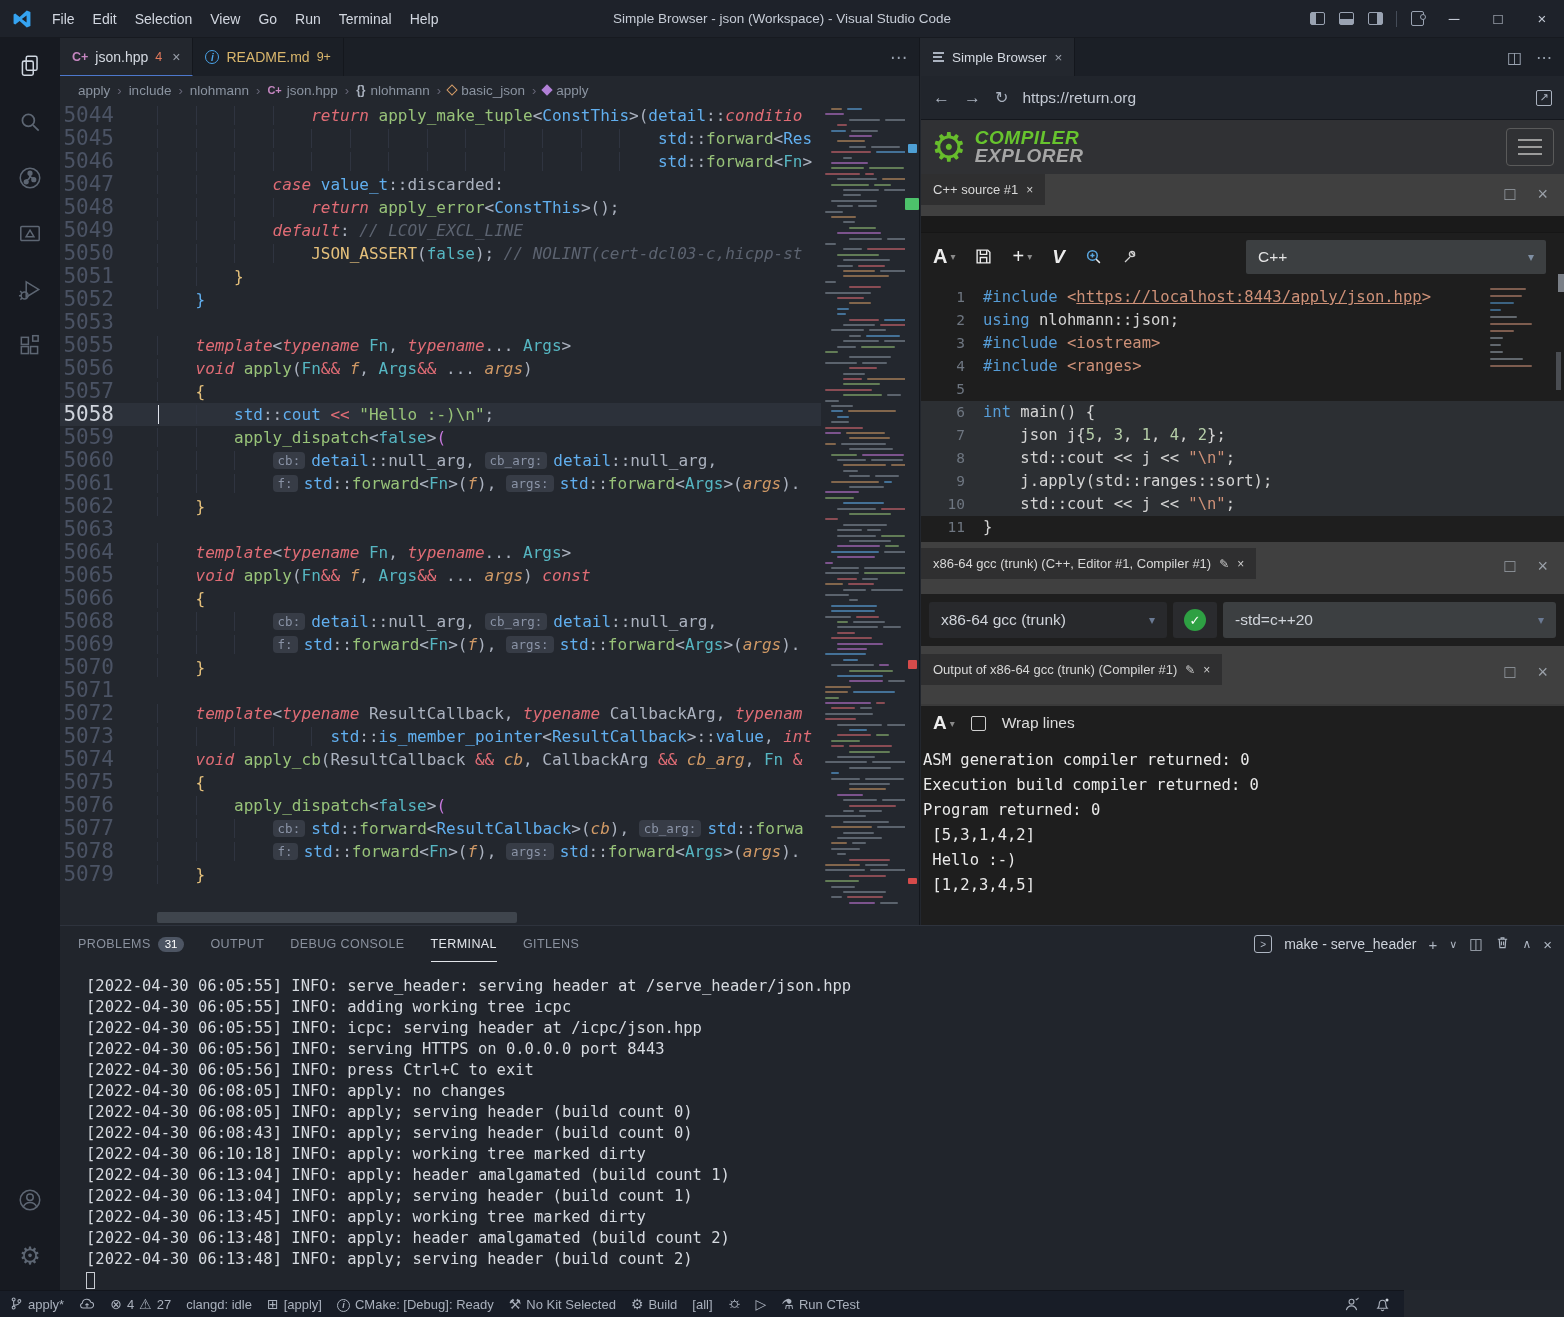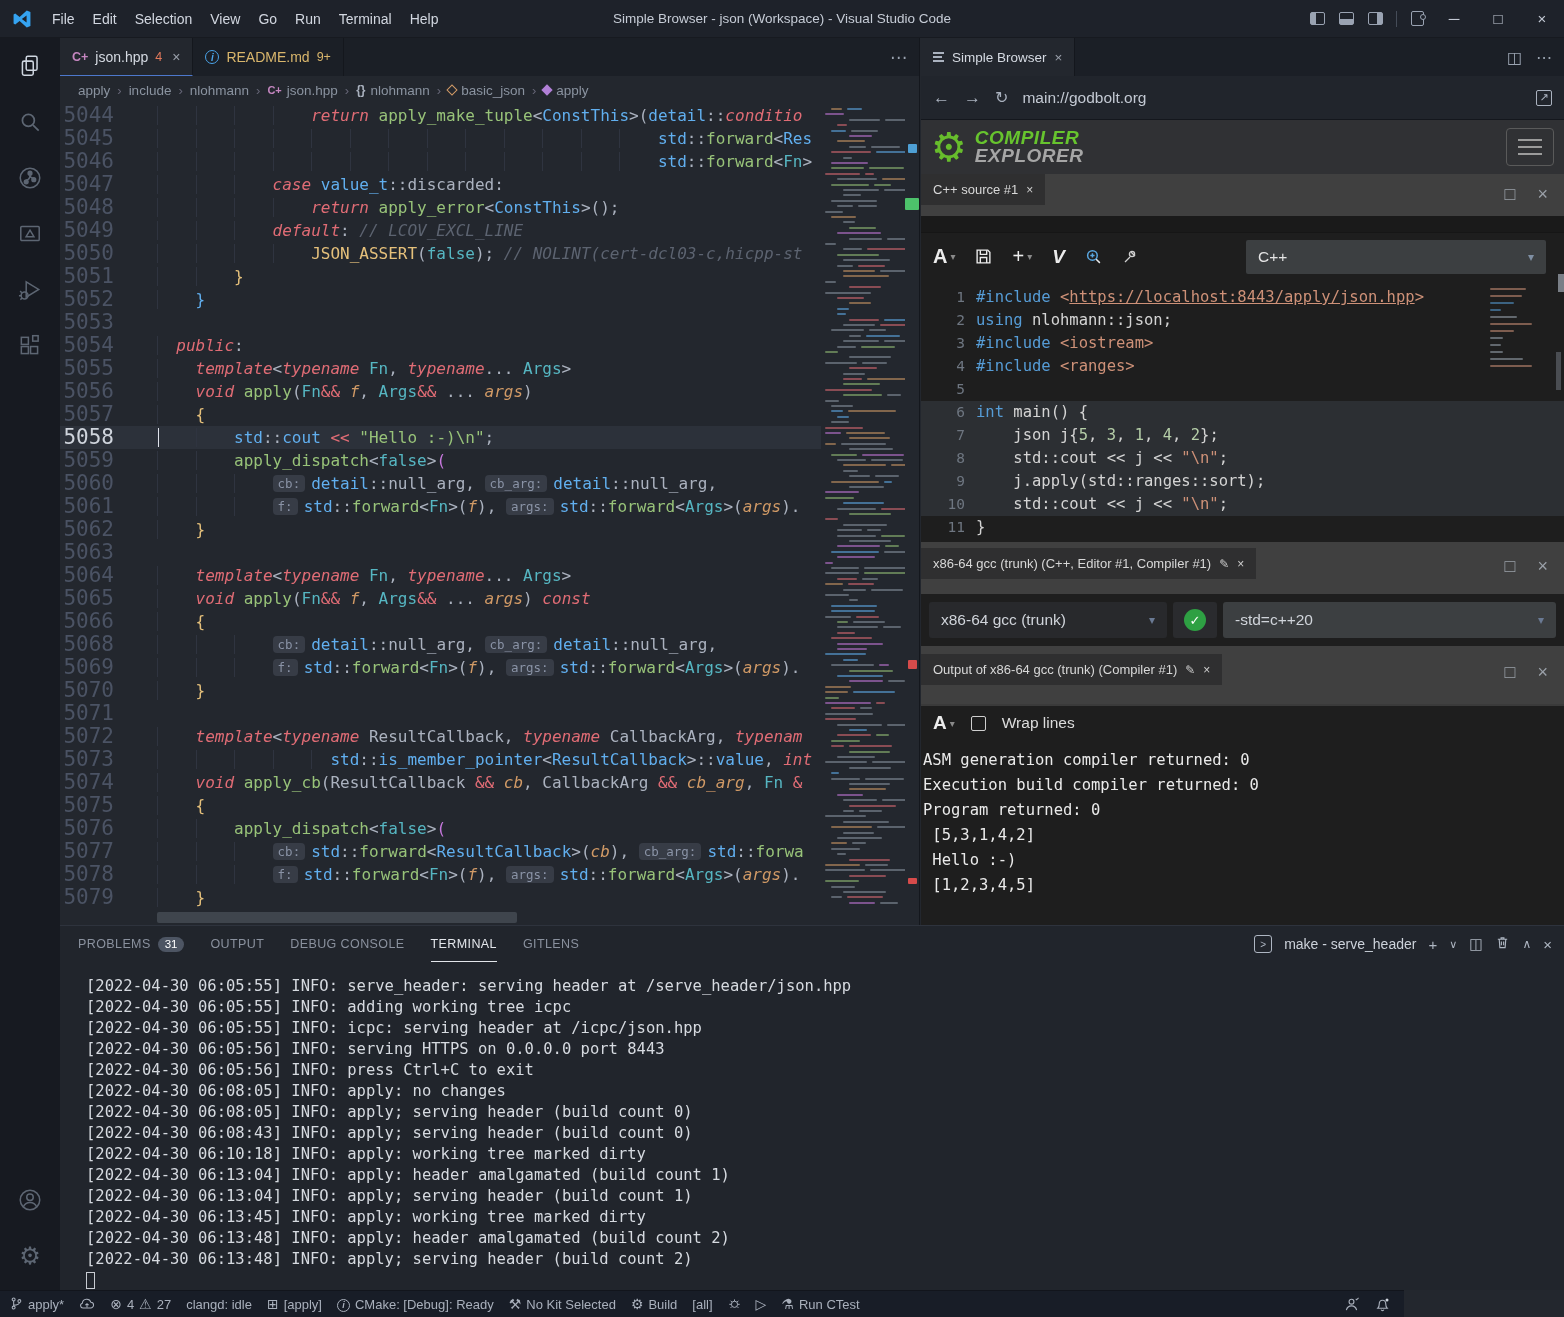--- a/index.html
+++ b/index.html
@@ -103,21 +103,21 @@
   .tbtn{display:flex;align-items:center;gap:3px;color:#ececec}
   .tbtn .A{font-weight:bold;font-size:20px}
   .tbtn .car{font-size:10px;color:#8a8a8a}
   .vimv{font-weight:bold;font-size:19px;font-style:italic}
   #ce-lang{position:absolute;right:18px;top:7px;width:300px;height:34px;background:#3c3f41;border-radius:2px;display:flex;align-items:center;padding:0 12px;color:#e4e4e4;font-size:15.5px}
   #ce-lang .car{margin-left:auto;color:#7f8fa3;font-size:12px}
 
   #ce-code{height:262px;background:#1e1e1e;padding-top:6px;flex:none;position:relative;font-family:"DejaVu Sans Mono","Liberation Mono",monospace;font-size:15.5px;line-height:23px;overflow:hidden}
   .ce-line{height:23px;display:flex;white-space:pre}
   .ce-line .ln{width:44px;flex:none;text-align:right;color:#6e7681;font-size:14.5px}
-  .ce-line .ct{margin-left:11px}
+  .ce-line .ct{margin-left:18px}
   .ce-line.hl{background:#2c2f33}
   .ce-k{color:#569cd6}.ce-d{color:#d4d4d4}.ce-s{color:#ce9178}.ce-n{color:#b5cea8}
   .ce-u{color:#ce9178;text-decoration:underline}
   #ce-minimap{position:absolute;right:22px;top:6px;width:54px;height:88px;background:#1e1e1e}
   #ce-vscroll{position:absolute;right:3px;top:72px;width:5px;height:38px;background:#4a4d52}
   #webview-scroll{position:absolute;right:0;top:236px;width:6px;height:18px;background:#7a7f87}
 
   #ce-comprow{height:52px;background:#1e1e1e;display:flex;align-items:center;padding:0 8px;gap:6px;flex:none}
   .ce-select{height:36px;background:#28292c;border-radius:3px;display:flex;align-items:center;padding:0 12px;color:#d0d4da;font-size:15.5px}
   #compiler-select{width:238px}
@@ -298,21 +298,20 @@
           <div class="code-line"><span class="ln">5044</span><span class="ct"><span class="tk-ws">                </span><span class="tk-kw">return</span><span class="tk-pd"> </span><span class="tk-fn">apply_make_tuple</span><span class="tk-pd">&lt;</span><span class="tk-ty">ConstThis</span><span class="tk-pd">&gt;(</span><span class="tk-ty">detail</span><span class="tk-pd">::</span><span class="tk-kw">conditio</span></span></div>
           <div class="code-line"><span class="ln">5045</span><span class="ct"><span class="tk-ws">                                                    </span><span class="tk-ty">std</span><span class="tk-pd">::</span><span class="tk-fn">forward</span><span class="tk-pd">&lt;</span><span class="tk-ty">Res</span></span></div>
           <div class="code-line"><span class="ln">5046</span><span class="ct"><span class="tk-ws">                                                    </span><span class="tk-ty">std</span><span class="tk-pd">::</span><span class="tk-fn">forward</span><span class="tk-pd">&lt;</span><span class="tk-cy">Fn</span><span class="tk-pd">&gt;</span></span></div>
           <div class="code-line"><span class="ln">5047</span><span class="ct"><span class="tk-ws">            </span><span class="tk-kw">case</span><span class="tk-pd"> </span><span class="tk-ty">value_t</span><span class="tk-pd">::discarded:</span></span></div>
           <div class="code-line"><span class="ln">5048</span><span class="ct"><span class="tk-ws">                </span><span class="tk-kw">return</span><span class="tk-pd"> </span><span class="tk-fn">apply_error</span><span class="tk-pd">&lt;</span><span class="tk-ty">ConstThis</span><span class="tk-pd">&gt;();</span></span></div>
           <div class="code-line"><span class="ln">5049</span><span class="ct"><span class="tk-ws">            </span><span class="tk-kw">default</span><span class="tk-pd">: </span><span class="tk-cm">// LCOV_EXCL_LINE</span></span></div>
           <div class="code-line"><span class="ln">5050</span><span class="ct"><span class="tk-ws">                </span><span class="tk-yl">JSON_ASSERT</span><span class="tk-pd">(</span><span class="tk-cy">false</span><span class="tk-pd">); </span><span class="tk-cm">// NOLINT(cert-dcl03-c,hicpp-st</span></span></div>
           <div class="code-line"><span class="ln">5051</span><span class="ct"><span class="tk-ws">        </span><span class="tk-by">}</span></span></div>
           <div class="code-line"><span class="ln">5052</span><span class="ct"><span class="tk-ws">    </span><span class="tk-bb">}</span></span></div>
           <div class="code-line"><span class="ln">5053</span><span class="ct"></span></div>
-          <div class="code-line"><span class="ln">5054</span><span class="ct"><span class="tk-ws">  </span><span class="tk-kw">public</span><span class="tk-pd">:</span></span></div>
           <div class="code-line"><span class="ln">5055</span><span class="ct"><span class="tk-ws">    </span><span class="tk-kw">template</span><span class="tk-pd">&lt;</span><span class="tk-kw">typename</span><span class="tk-pd"> </span><span class="tk-cy">Fn</span><span class="tk-pd">, </span><span class="tk-kw">typename</span><span class="tk-pd">... </span><span class="tk-cy">Args</span><span class="tk-pd">&gt;</span></span></div>
           <div class="code-line"><span class="ln">5056</span><span class="ct"><span class="tk-ws">    </span><span class="tk-kw">void</span><span class="tk-pd"> </span><span class="tk-fn">apply</span><span class="tk-pd">(</span><span class="tk-cy">Fn</span><span class="tk-op">&amp;&amp;</span><span class="tk-pd"> </span><span class="tk-pm">f</span><span class="tk-pd">, </span><span class="tk-cy">Args</span><span class="tk-op">&amp;&amp;</span><span class="tk-pd"> ... </span><span class="tk-pm">args</span><span class="tk-pd">)</span></span></div>
           <div class="code-line"><span class="ln">5057</span><span class="ct"><span class="tk-ws">    </span><span class="tk-by">{</span></span></div>
           <div class="code-line current"><span class="ln">5058</span><span class="ct"><span class="cursor"></span><span class="tk-ws">        </span><span class="tk-ty">std</span><span class="tk-pd">::</span><span class="tk-ty">cout</span><span class="tk-pd"> </span><span class="tk-op">&lt;&lt;</span><span class="tk-pd"> </span><span class="tk-st">"Hello :-)\n"</span><span class="tk-pd">;</span></span></div>
           <div class="code-line"><span class="ln">5059</span><span class="ct"><span class="tk-ws">        </span><span class="tk-fn">apply_dispatch</span><span class="tk-pd">&lt;</span><span class="tk-cy">false</span><span class="tk-pd">&gt;</span><span class="tk-bp">(</span></span></div>
           <div class="code-line"><span class="ln">5060</span><span class="ct"><span class="tk-ws">            </span><span class="tk-hint">cb:</span><span class="tk-ty">detail</span><span class="tk-pd">::null_arg, </span><span class="tk-hint">cb_arg:</span><span class="tk-ty">detail</span><span class="tk-pd">::null_arg,</span></span></div>
           <div class="code-line"><span class="ln">5061</span><span class="ct"><span class="tk-ws">            </span><span class="tk-hint">f:</span><span class="tk-ty">std</span><span class="tk-pd">::</span><span class="tk-fn">forward</span><span class="tk-pd">&lt;</span><span class="tk-cy">Fn</span><span class="tk-pd">&gt;(</span><span class="tk-pm">f</span><span class="tk-pd">), </span><span class="tk-hint">args:</span><span class="tk-ty">std</span><span class="tk-pd">::</span><span class="tk-fn">forward</span><span class="tk-pd">&lt;</span><span class="tk-cy">Args</span><span class="tk-pd">&gt;(</span><span class="tk-pm">args</span><span class="tk-pd">).</span></span></div>
           <div class="code-line"><span class="ln">5062</span><span class="ct"><span class="tk-ws">    </span><span class="tk-by">}</span></span></div>
           <div class="code-line"><span class="ln">5063</span><span class="ct"></span></div>
           <div class="code-line"><span class="ln">5064</span><span class="ct"><span class="tk-ws">    </span><span class="tk-kw">template</span><span class="tk-pd">&lt;</span><span class="tk-kw">typename</span><span class="tk-pd"> </span><span class="tk-cy">Fn</span><span class="tk-pd">, </span><span class="tk-kw">typename</span><span class="tk-pd">... </span><span class="tk-cy">Args</span><span class="tk-pd">&gt;</span></span></div>
@@ -567,21 +566,21 @@
       </div>
       <div id="sb-actions">
         <span>◫</span>
         <span>⋯</span>
       </div>
     </div>
     <div id="sb-urlbar">
       <span style="font-size:17px">←</span>
       <span style="font-size:17px">→</span>
       <span style="font-size:16px">↻</span>
-      <span id="sb-url">main://godbolt.org</span>
+      <span id="sb-url">https://return.org</span>
       <span class="ext-box">↗</span>
     </div>
 
     <div id="ce-header">
       <span id="ce-gear">⚙</span>
       <div class="ce-logo-txt">
         <div class="l1">COMPILER</div>
         <div class="l2">EXPLORER</div>
       </div>
       <div id="ce-burger">

